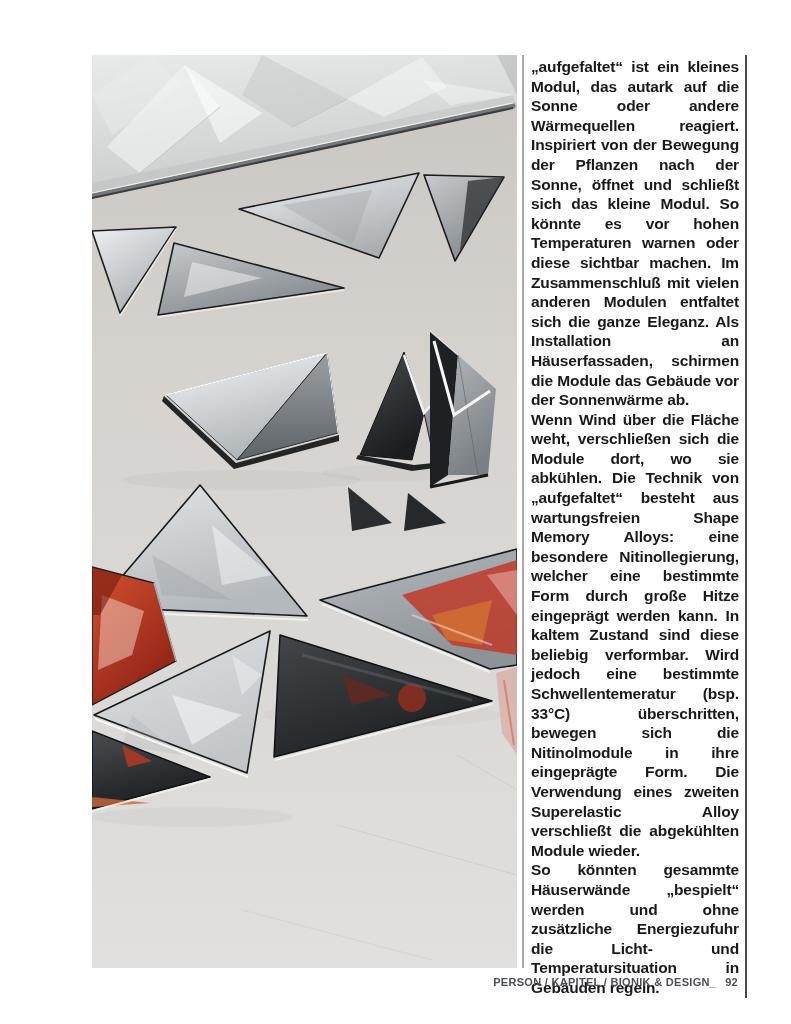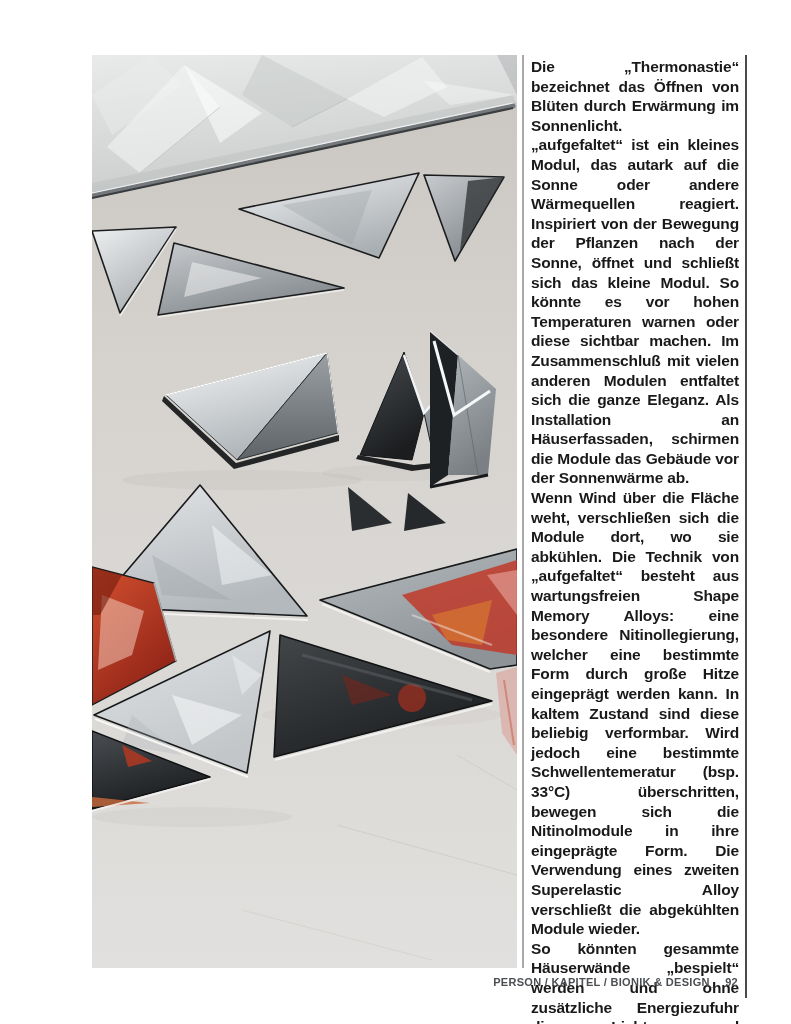--- a/index.html
+++ b/index.html
@@ -202,21 +202,20 @@
       <path d="M245,770 L425,820" stroke="#c6c3bf" stroke-width="1" opacity="0.6" fill="none"></path>
       <path d="M150,855 L340,905" stroke="#cbc8c4" stroke-width="1" opacity="0.5" fill="none"></path>
       <path d="M365,700 L425,735" stroke="#c6c3bf" stroke-width="1" opacity="0.5" fill="none"></path>
     </svg>
   </figure>
 
   <div class="rule-left"></div>
   <div class="rule-right"></div>
 
   <div class="article" lang="de">
-    <p>Die „Thermonastie“ bezeichnet das Öffnen von Blüten durch Erwärmung im Sonnenlicht.</p>
     <p>„aufgefaltet“ ist ein kleines Modul, das autark auf die Sonne oder andere Wärmequellen reagiert. Inspiriert von der Bewegung der Pflanzen nach der Sonne, öffnet und schließt sich das kleine Modul. So könnte es vor hohen Temperaturen warnen oder diese sichtbar machen. Im Zusammenschluß mit vielen anderen Modulen entfaltet sich die ganze Eleganz. Als Installation an Häuserfassaden, schirmen die Module das Gebäude vor der Sonnenwärme ab.</p>
     <p>Wenn Wind über die Fläche weht, verschließen sich die Module dort, wo sie abkühlen. Die Technik von „aufgefaltet“ besteht aus wartungsfreien Shape Memory Alloys: eine besondere Nitinollegierung, welcher eine bestimmte Form durch große Hitze eingeprägt werden kann. In kaltem Zustand sind diese beliebig verformbar. Wird jedoch eine bestimmte Schwellentemeratur (bsp. 33°C) überschritten, bewegen sich die Nitinolmodule in ihre eingeprägte Form. Die Verwendung eines zweiten Superelastic Alloy verschließt die abgekühlten Module wieder.</p>
     <p>So könnten gesammte Häuserwände „bespielt“ werden und ohne zusätzliche Energiezufuhr die Licht- und Temperatursituation in Gebäuden regeln.</p>
   </div>
 
   <div class="footer">
     <span>PERSON / KAPITEL / BIONIK &amp; DESIGN_</span>
     <span>92</span>
   </div>
 

